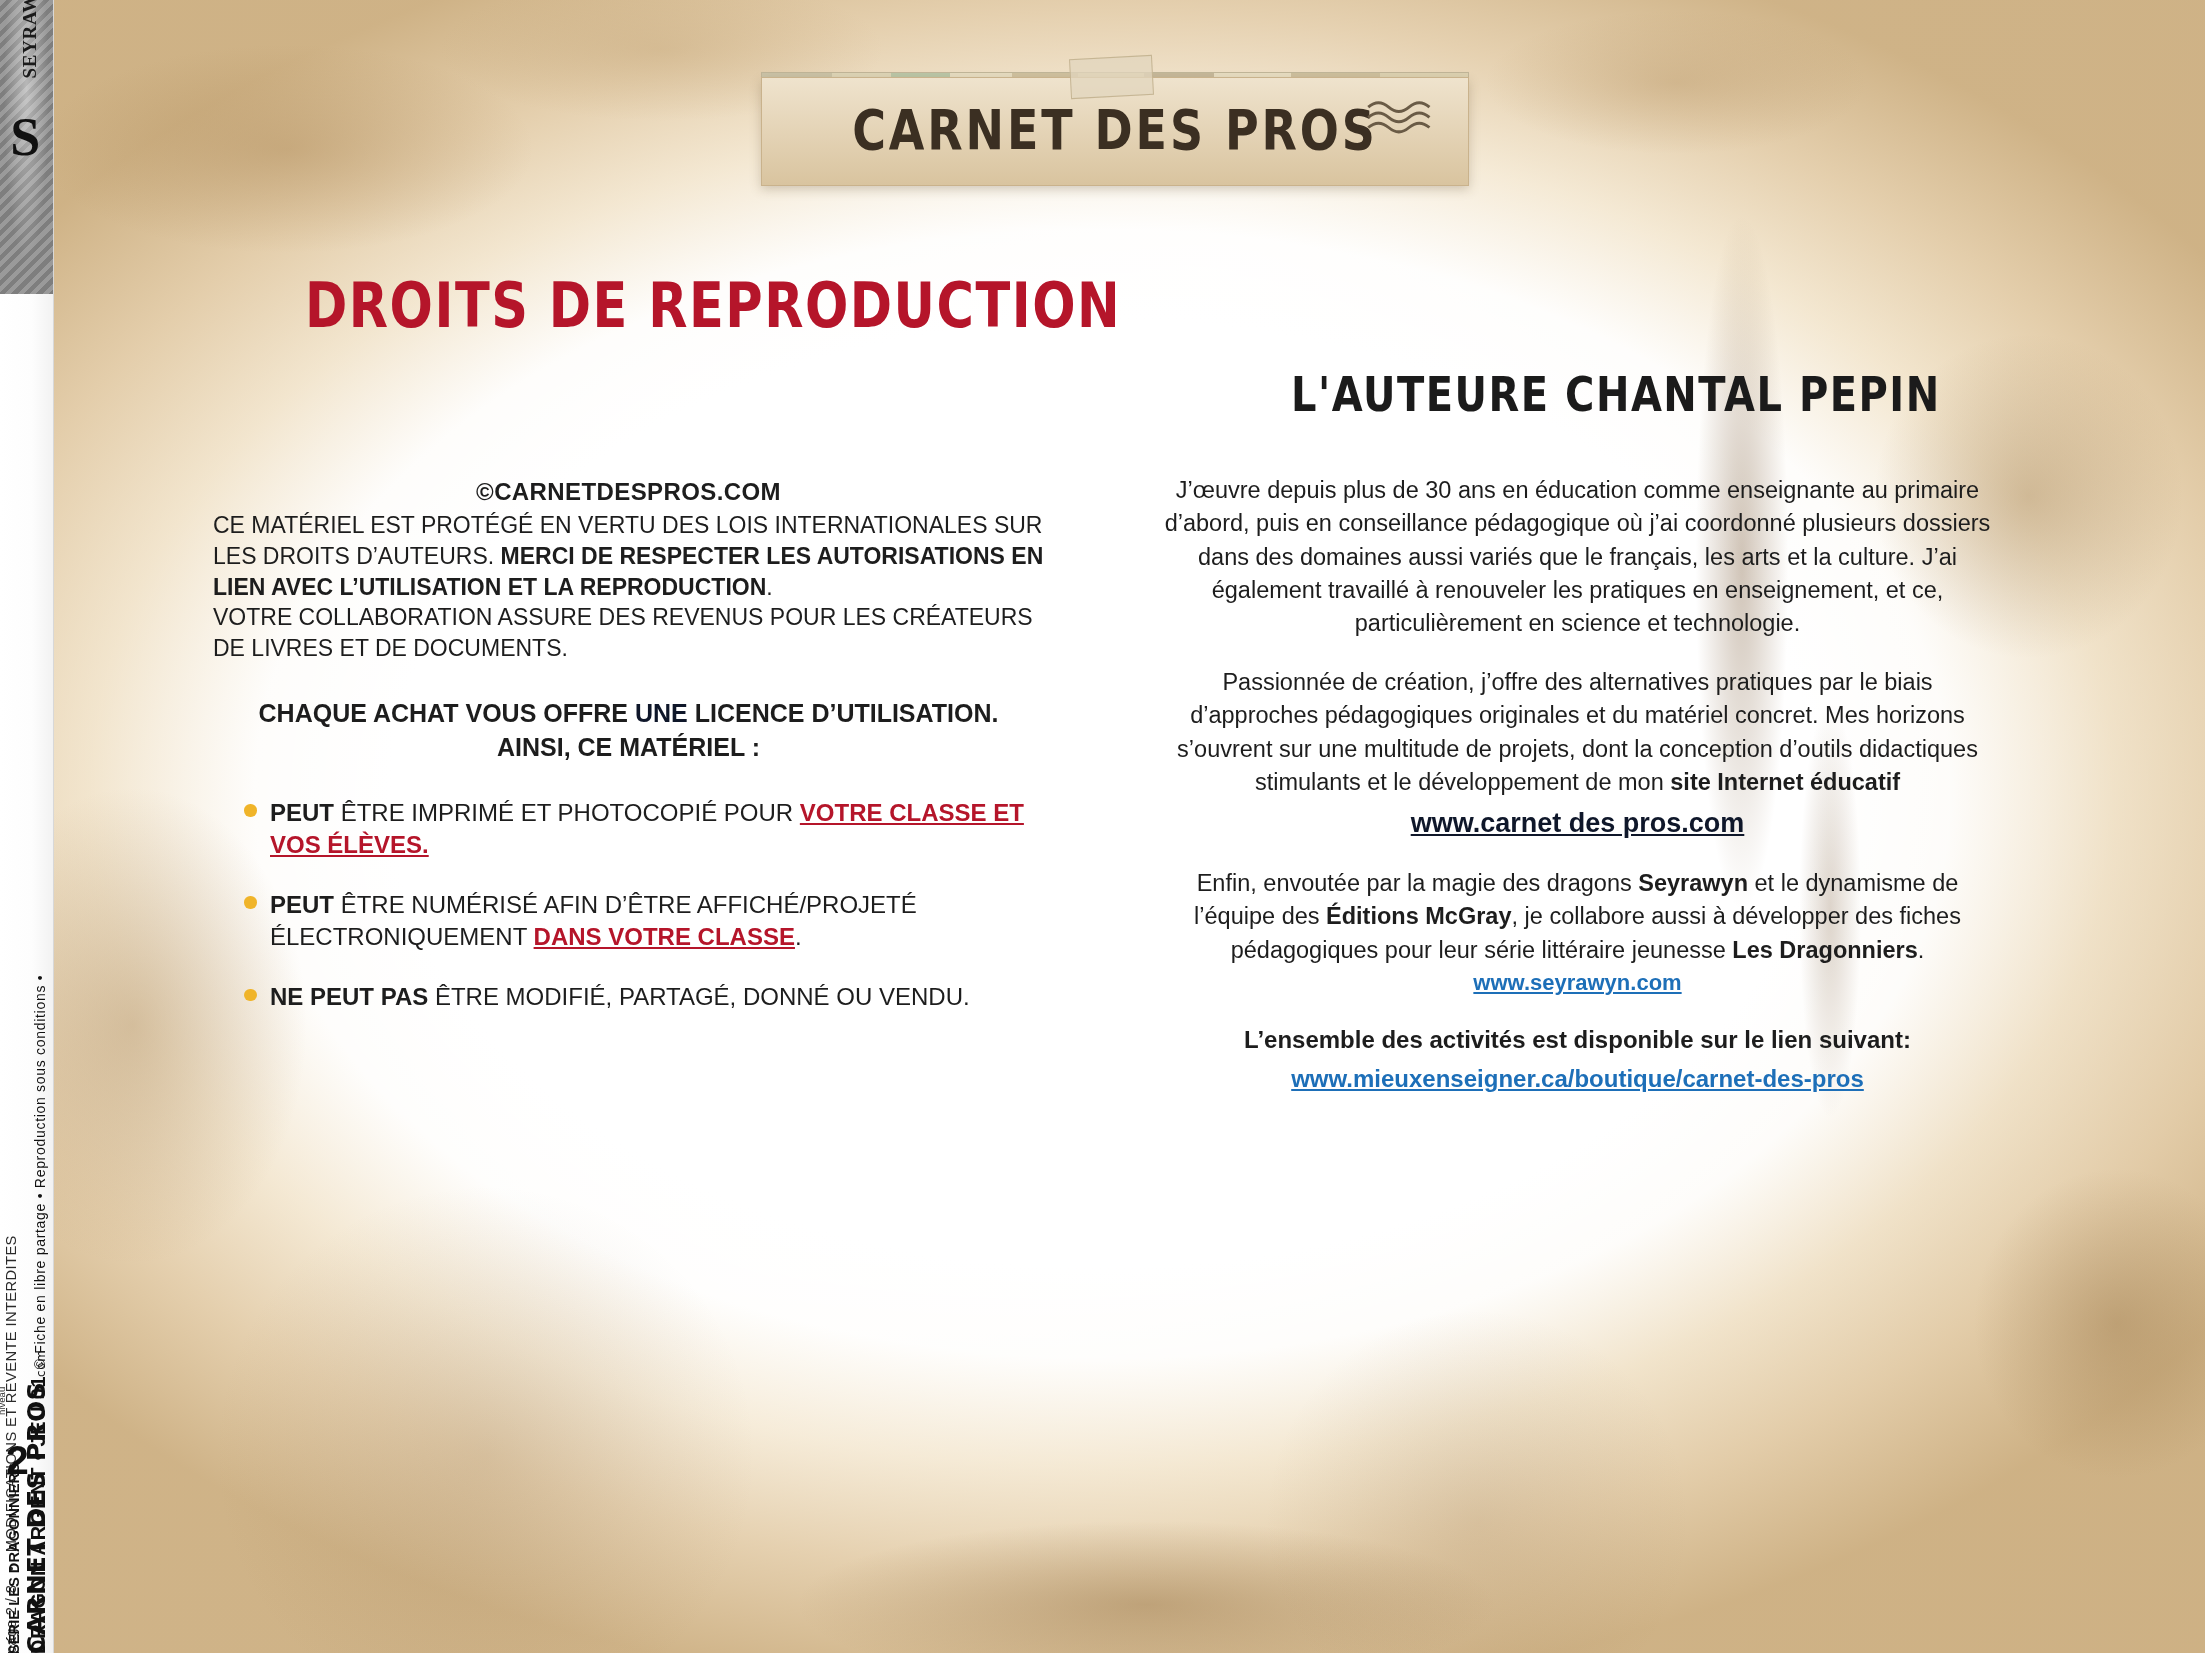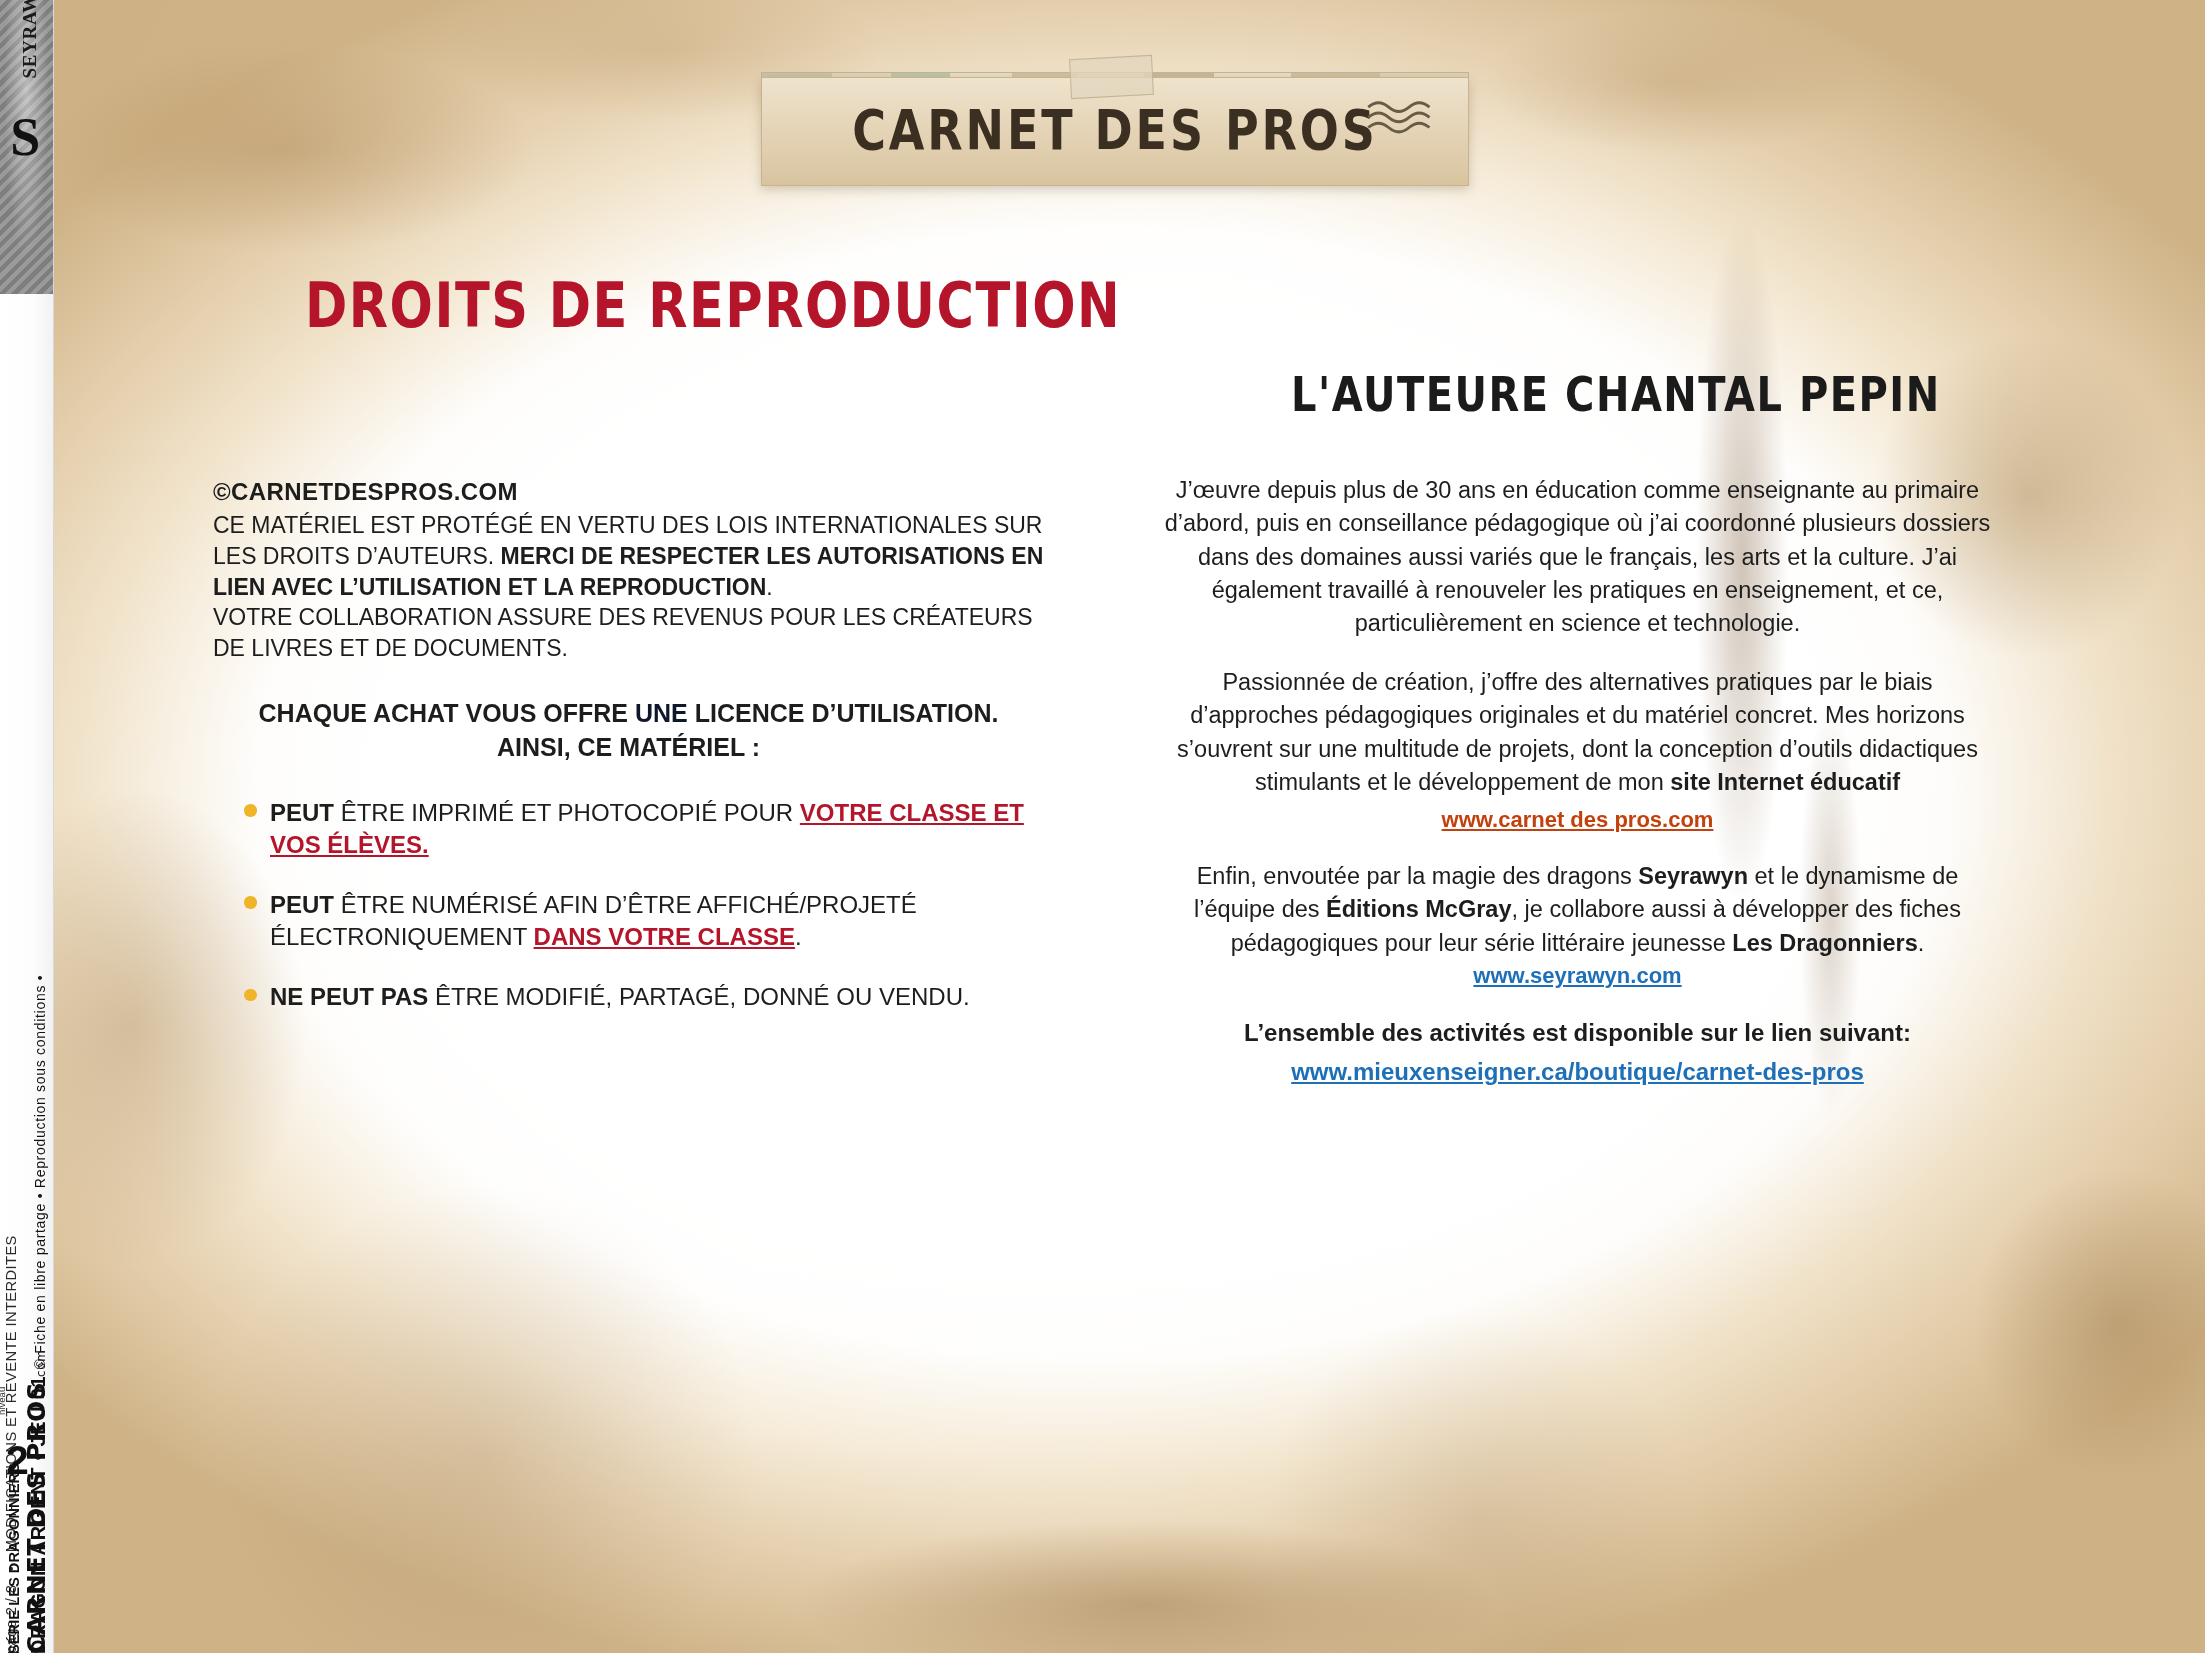--- a/index.html
+++ b/index.html
@@ -156,21 +156,21 @@
     color:#1b1b1b;
     transform:scaleY(1.2);
   }
 
   
   .col-left{
     position:absolute;left:213px;top:478px;width:831px;
     color:#1d1d1d;
   }
   .cp-site{
-    font-size:24px;font-weight:bold;letter-spacing:0.4px;
+    text-align:center;font-size:24px;font-weight:bold;letter-spacing:0.4px;
     margin-bottom:4.4px;
   }
   .cp-legal{
     text-align:left;font-size:23px;line-height:1.33;
   }
   .cp-legal b{font-weight:bold;}
   .cp-licence{
     text-align:center;font-size:25px;font-weight:bold;line-height:1.35;
     margin-top:34px;
   }
@@ -192,21 +192,21 @@
 
   
   .col-right{
     position:absolute;left:1162px;top:474px;width:831px;
     text-align:center;color:#1d1d1d;
     font-size:23.5px;line-height:1.42;
   }
   .col-right p{margin:0 0 25px 0;}
   .col-right b{font-weight:bold;}
   .link-big{
-    display:block;color:#c2410c;font-weight:bold;font-size:22px;
+    display:block;color:#0f172a;font-weight:bold;font-size:27px;
     text-decoration:underline;margin-top:4.4px;
   }
   .link-sm{
     display:block;color:#1d6fb8;font-weight:bold;font-size:22px;
     text-decoration:underline;
   }
   .ensemble{
     font-weight:bold;font-size:24px;margin-top:9px;
   }
   .link-med{

